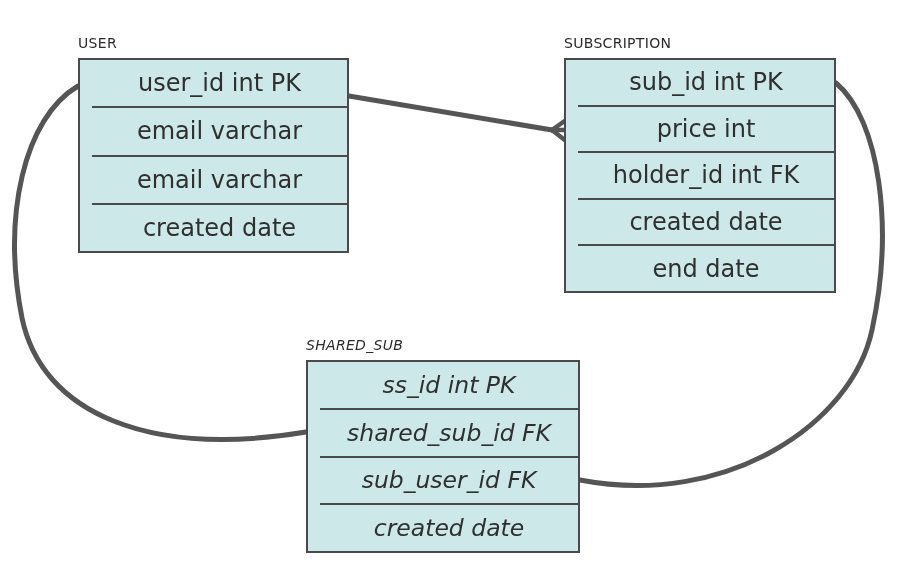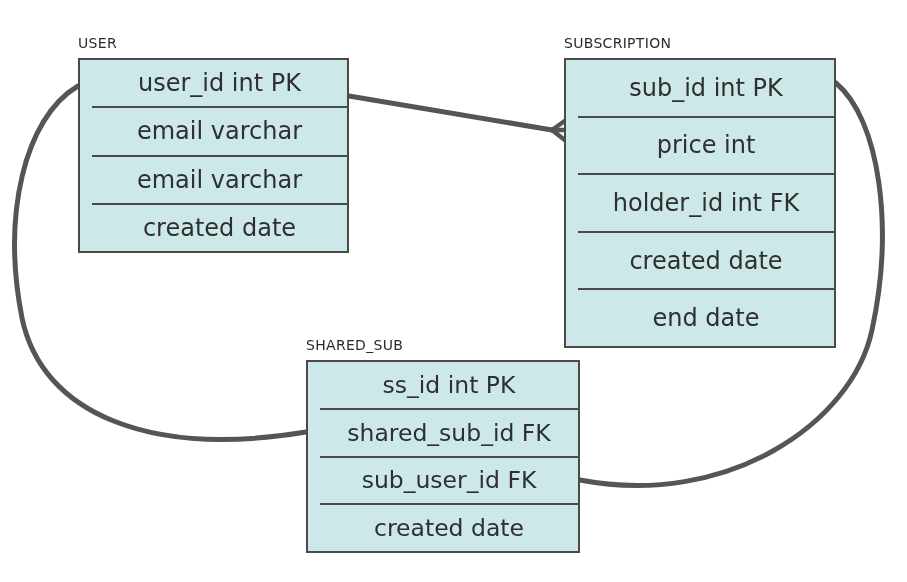--- a/index.html
+++ b/index.html
@@ -76,27 +76,28 @@
   #entity-user {
     left: 78px;
     top: 58px;
     width: 271px;
     height: 195px;
   }
   #entity-subscription {
     left: 564px;
     top: 58px;
     width: 272px;
-    height: 290px;
+    height: 235px;
   }
   #entity-shared-sub {
     left: 306px;
     top: 360px;
     width: 274px;
     height: 193px;
+    font-style: italic;
   }
   #entity-shared-sub .attr-label {
     font-size: 23.5px;
   }
 </style>
 </head>
 <body>
 
 <div id="canvas">
 

